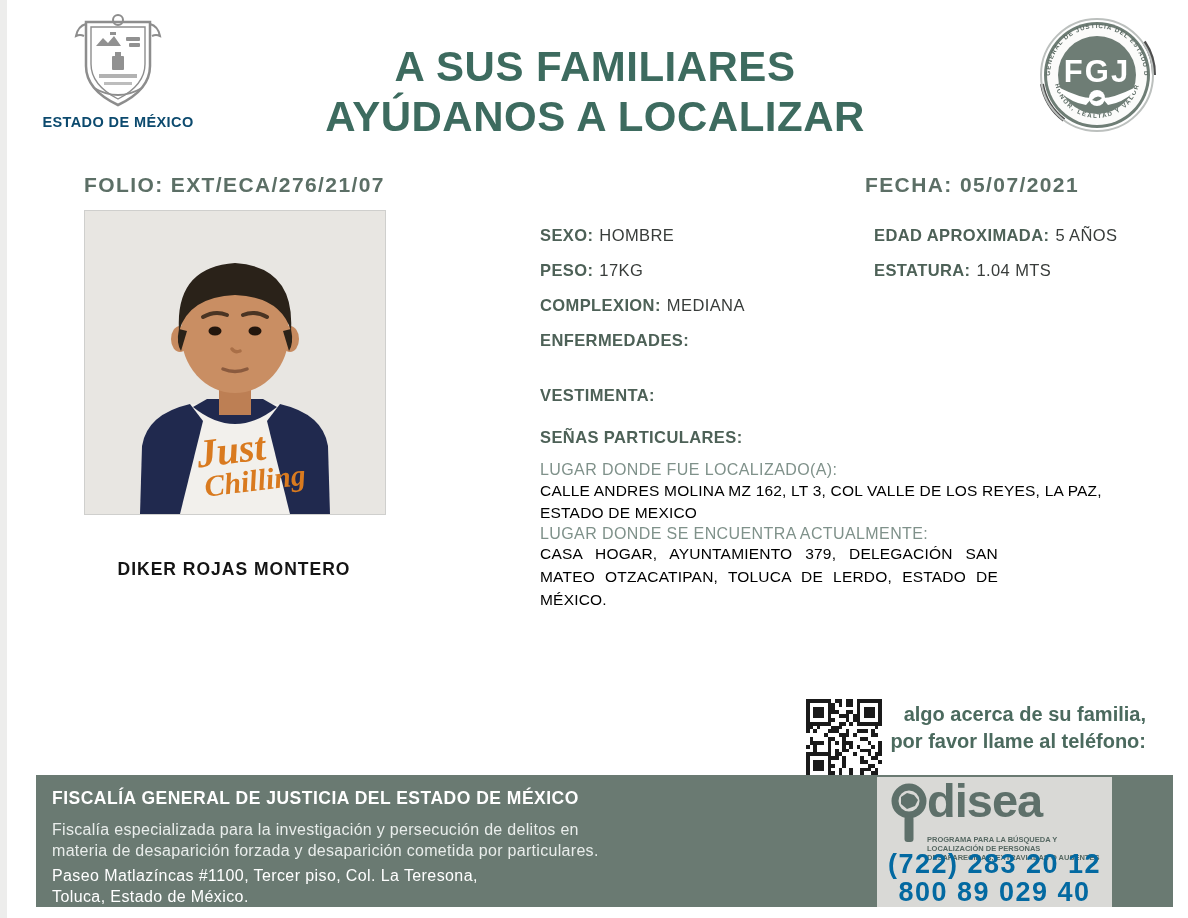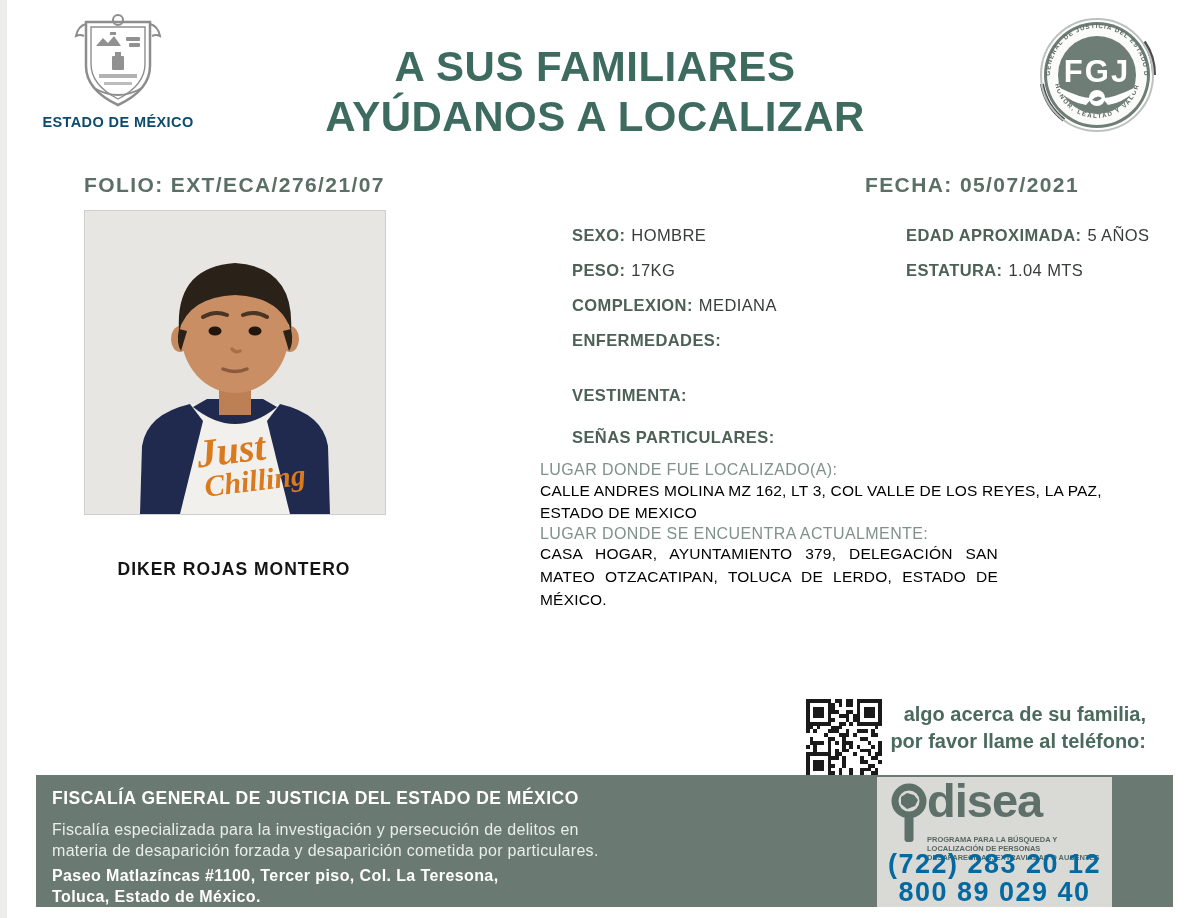--- a/index.html
+++ b/index.html
@@ -23,21 +23,21 @@
   .fecha{position:absolute;left:818px;top:173px;width:308px;text-align:center;
     font-size:21px;font-weight:bold;color:#5c6f66;letter-spacing:1.4px;}
 
   
   .photo{position:absolute;left:84px;top:210px;width:300px;height:303px;
     border:1px solid #cfcfcd;background:#ebe9e5;}
   .person-name{position:absolute;left:64px;top:559px;width:340px;text-align:center;
     font-size:17.5px;font-weight:bold;color:#141414;letter-spacing:1px;}
 
   
-  .drow{position:absolute;font-size:16.5px;letter-spacing:.4px;white-space:nowrap;margin-left:32px;}
+  .drow{position:absolute;font-size:16.5px;letter-spacing:.4px;white-space:nowrap;}
   .drow .lbl{font-weight:bold;color:#4d6157;}
   .drow .val{color:#383c3a;margin-left:6px;}
   .col-mid{left:540px;}
   .col-right{left:874px;}
 
   
   .loc-label{position:absolute;left:540px;font-size:16px;color:#7f918a;letter-spacing:.4px;}
   .loc-value{position:absolute;left:540px;font-size:15.5px;color:#000000;line-height:21.5px;letter-spacing:.2px;}
   .loc-value.v1{top:480px;width:624px;}
   .loc-value.v2{top:542px;width:458px;line-height:23px;text-align:justify;text-align-last:justify;}
@@ -47,21 +47,21 @@
   .contact-msg{position:absolute;left:886px;top:701px;width:260px;text-align:right;
     font-size:20px;font-weight:bold;color:#4b6a5e;line-height:27px;}
 
   
   .footer{position:absolute;left:36px;top:775px;width:1137px;height:132px;background:#6a7a72;}
   .footer-org{position:absolute;left:16px;top:13px;font-size:17.5px;font-weight:bold;
     color:#ffffff;letter-spacing:.5px;white-space:nowrap;}
   .footer-desc{position:absolute;left:16px;top:44px;width:560px;font-size:16px;
     color:#e9edeb;line-height:21px;letter-spacing:.3px;}
   .footer-addr{position:absolute;left:16px;top:90px;width:520px;font-size:16px;
-    font-weight:bold;color:#ffffff;line-height:21px;letter-spacing:.4px;}
+    font-weight:normal;color:#ffffff;line-height:21px;letter-spacing:.4px;}
 
   
   .odisea{position:absolute;left:841px;top:2px;width:235px;height:130px;background:#d9d9d6;}
   .odisea-row{position:absolute;left:12px;top:4px;height:58px;}
   .odisea-icon{position:absolute;left:0;top:2px;}
   .odisea-brand{position:absolute;left:38px;top:-8px;font-size:47px;font-weight:bold;
     color:#5e706a;letter-spacing:-1px;}
   .odisea-tagline{position:absolute;left:50px;top:46px;width:176px;font-size:7.5px;
     font-weight:bold;color:#566862;line-height:9px;margin-top:12px;}
   .odisea-phone1,.odisea-phone2{position:absolute;left:0;width:235px;text-align:center;

